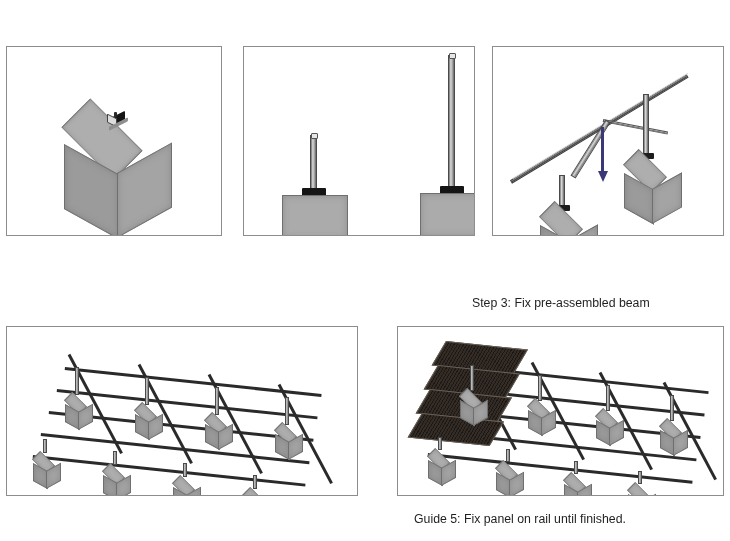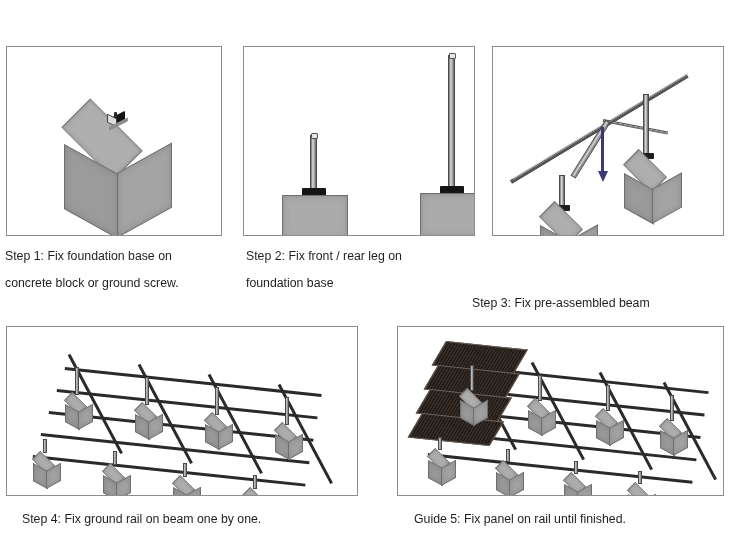--- a/index.html
+++ b/index.html
@@ -174,24 +174,20 @@
       </div>
 
       <div style="position:absolute;left:104px;top:80px;width:12px;height:57px;">
         <div class="arrow-shaft" style="left:4px;top:0px;width:3px;height:46px;"></div>
         <div class="arrow-head" style="left:0.5px;top:44px;"></div>
       </div>
 
     </div>
   </div>
 
-  <div class="caption" style="left:5px;top:243px;width:230px;">Step 1: Fix foundation base on
-concrete block or ground screw.</div>
-  <div class="caption" style="left:246px;top:243px;width:240px;">Step 2: Fix front / rear leg on
-foundation base</div>
   <div class="caption" style="left:472px;top:243px;width:228px;margin-top:47px;">Step 3: Fix pre-assembled beam</div>
 
   <div class="panel" style="left:6px;top:326px;width:352px;height:170px;">
     <div class="stage">
 
       <div class="rail" style="left:58px;top:40px;width:258px;height:3px;transform:rotate(6deg);"></div>
       <div class="rail" style="left:50px;top:62px;width:262px;height:3px;transform:rotate(6deg);"></div>
       <div class="rail" style="left:42px;top:84px;width:266px;height:3px;transform:rotate(6deg);"></div>
       <div class="rail" style="left:34px;top:106px;width:270px;height:3px;transform:rotate(6deg);"></div>
       <div class="rail" style="left:26px;top:128px;width:274px;height:3px;transform:rotate(6deg);"></div>
@@ -356,16 +352,15 @@
         <div class="cube" style="left:-4px;top:11px;width:30px;height:30px;">
           <i class="top speck" style="left:2px;top:1px;width:19px;height:19px;transform:rotate(45deg) scale(1,.55);border:1px solid #6f6f6f;"></i>
           <i class="left speck" style="left:2px;top:12px;width:13px;height:16px;transform:skewY(29deg);transform-origin:0 0;border:1px solid #6f6f6f;"></i>
           <i class="right speck" style="left:15px;top:20px;width:13px;height:16px;transform:skewY(-29deg);transform-origin:0 0;border:1px solid #6f6f6f;"></i>
         </div>
       </div>
 
     </div>
   </div>
 
-  <div class="caption" style="left:22px;top:506px;width:330px;">Step 4: Fix ground rail on beam one by one.</div>
   <div class="caption" style="left:414px;top:506px;width:310px;">Guide 5: Fix panel on rail until finished.</div>
 
 </div>
 
 </body></html>

